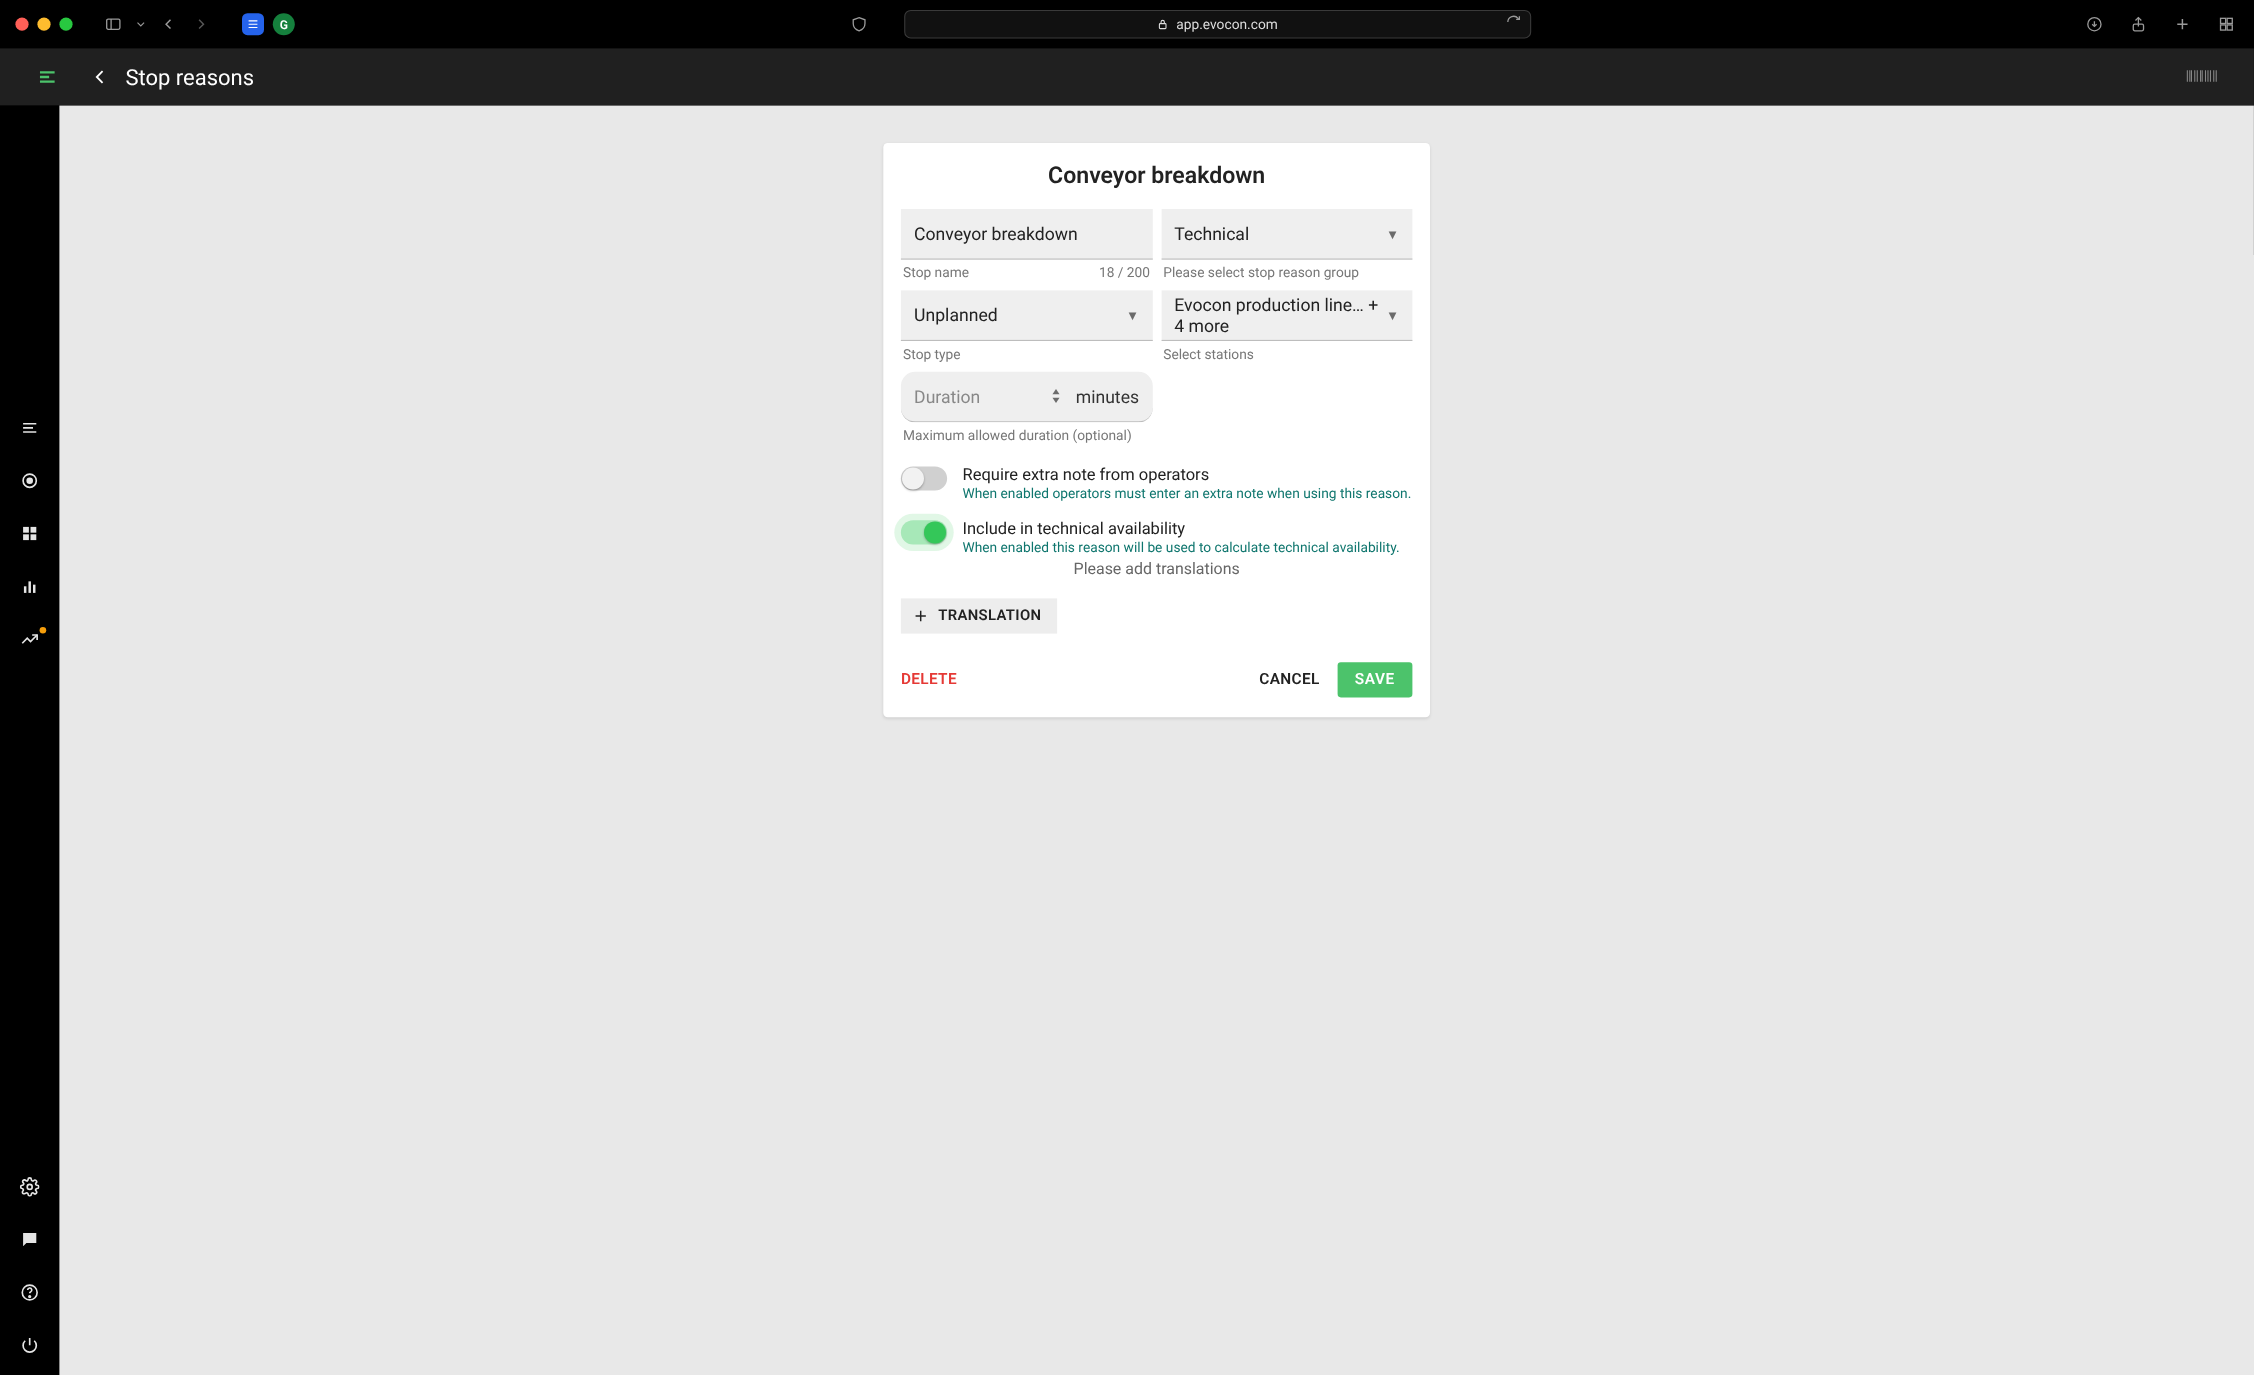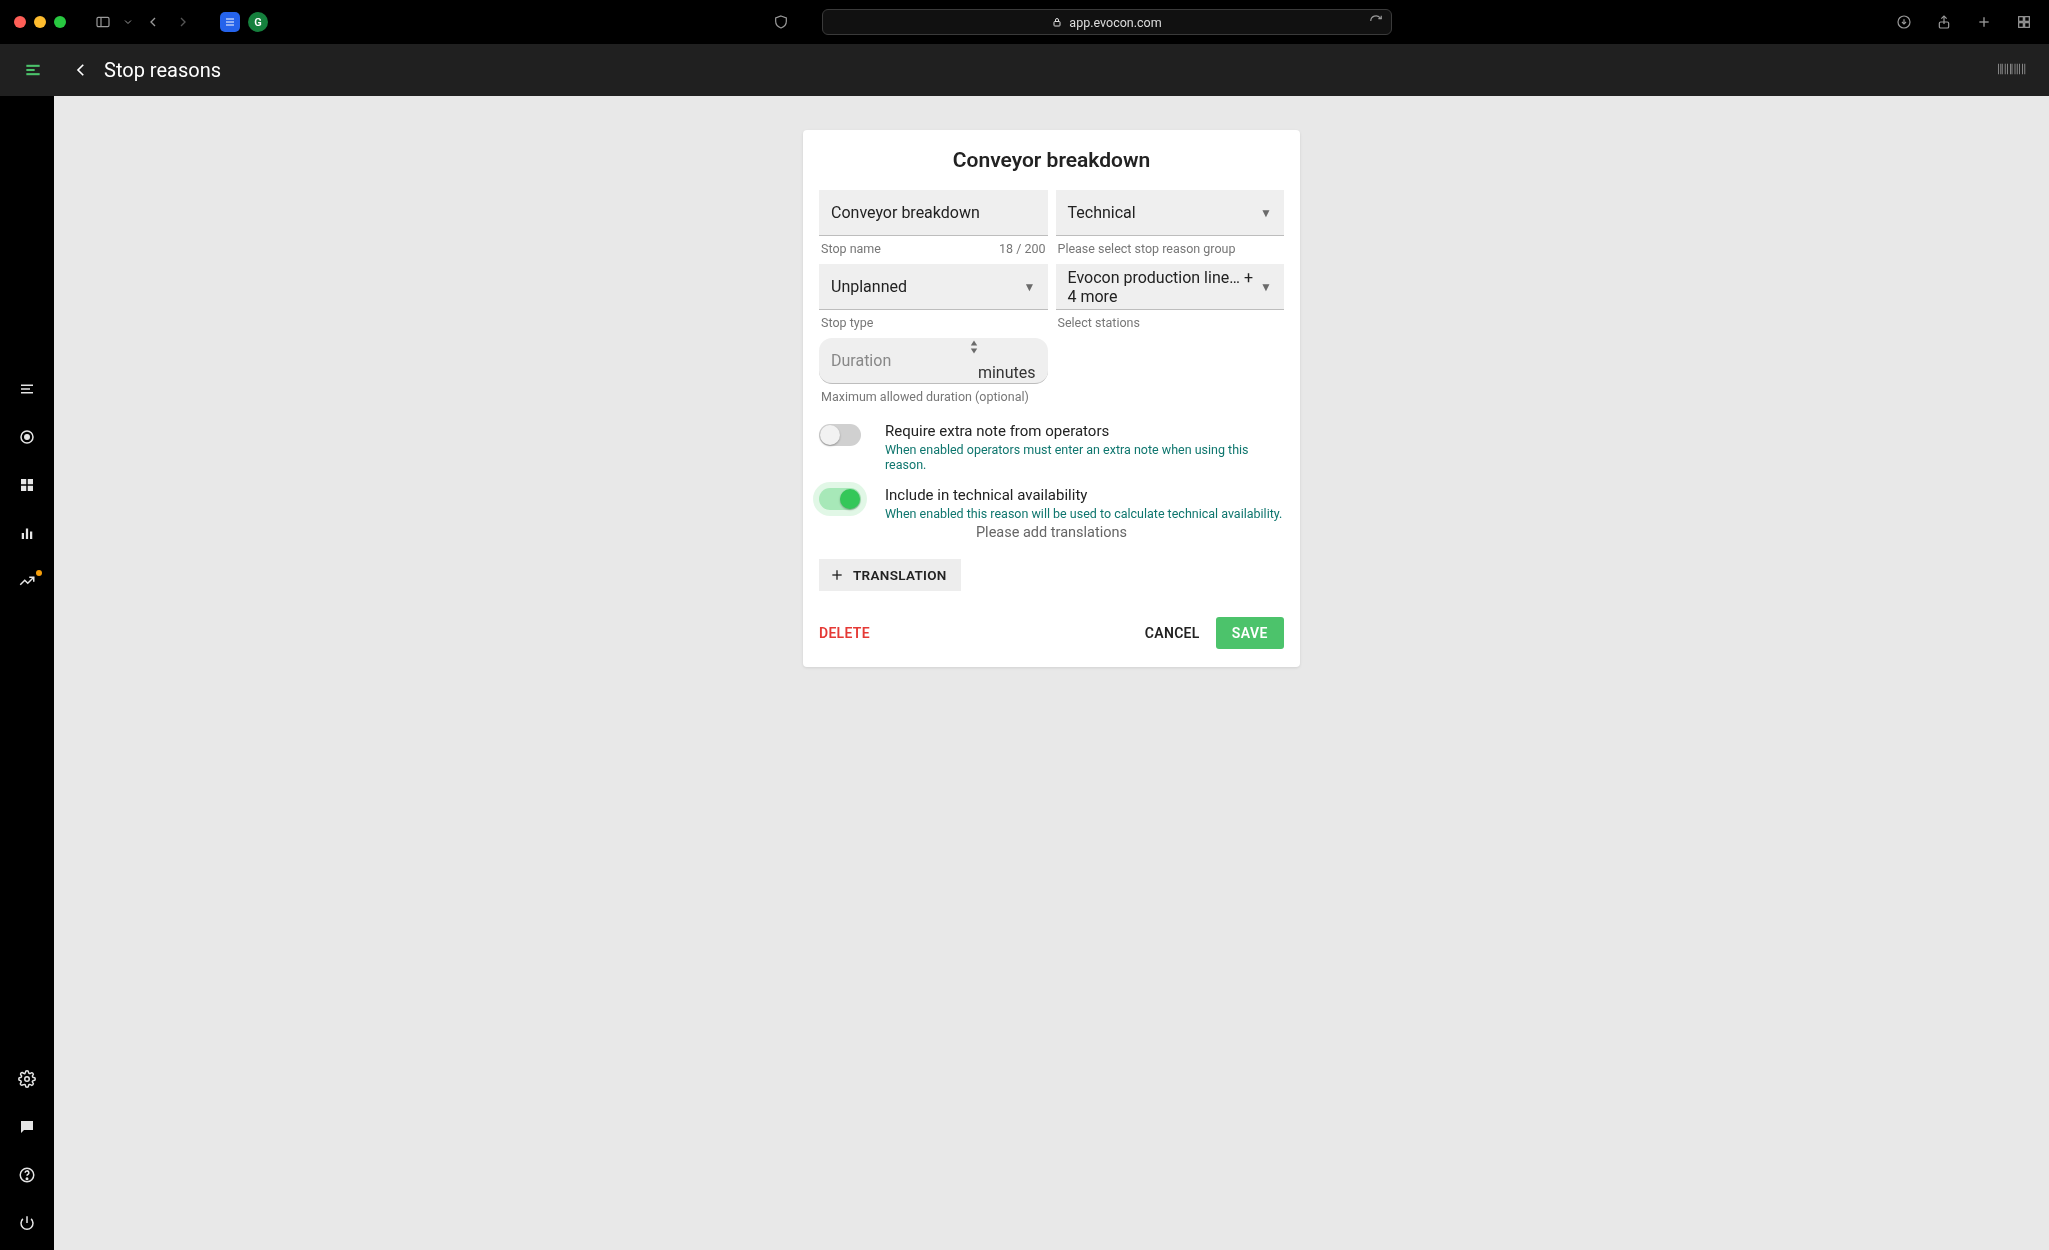--- a/index.html
+++ b/index.html
@@ -43,21 +43,21 @@
   .ext-blue { background:#2563eb; color:#fff; }
   .ext-green { background:#15803d; color:#fff; border-radius:50%; }
 
   
   .app-header {
     height: 52px;
     background: #202020;
     display:flex;
     align-items:center;
     color:#fff;
-    padding: 0 22px;
+    padding: 0 32px;
   }
   .menu-brand {
     width:22px;height:22px;display:flex;align-items:center;justify-content:center;margin-right:24px;
   }
   .back-chevron { width:26px;height:26px;display:flex;align-items:center;justify-content:center;color:#fff;margin-right:10px; }
   .app-title { font-size:20px; font-weight:400; color:#fff; }
   .barcode { margin-left:auto; color:#888; }
 
   
   .app-body { display:flex; height: calc(100% - 44px - 52px); }
@@ -109,21 +109,21 @@
     justify-content:space-between;
   }
   .field-input.placeholder { color:#888;border-radius:13px; }
   .field-input .chev { color:#6b6b6b; font-size:12px; }
   .field-input .stepper { color:#6b6b6b; font-size:12px; letter-spacing:-2px; }
   .field-input .unit { color:#333; font-size:16px; margin-left:8px; }
   .field-hint { display:flex; justify-content:space-between; color:#777; font-size:12.5px; padding:5px 2px 0; }
   .full { grid-column: 1 / 2; }
 
   
-  .toggle-row { display:flex; gap:24px; margin-top:18px; align-items:flex-start; }
+  .toggle-row { display:flex; gap:14px; margin-top:18px; align-items:flex-start; }
   .toggle {
     width:42px;height:22px;border-radius:22px;position:relative;flex-shrink:0;margin-top:2px;
   }
   .toggle .knob{position:absolute;width:20px;height:20px;border-radius:50%;top:1px;background:#fff;box-shadow:0 1px 2px rgba(0,0,0,.3);}
   .toggle.off{background:#d0d0d0;} .toggle.off .knob{left:1px;background:#f2f2f2;}
   .toggle.on{background:#a7e8b8;} .toggle.on .knob{right:1px;background:#34c759;}
   .toggle.on.glow{box-shadow:0 0 0 6px rgba(52,199,89,.15);}
   .toggle-label{font-size:15px;color:#222;}
   .toggle-sub{font-size:12.5px;color:#0f766e;margin-top:2px;}
 
@@ -388,21 +388,21 @@
             <span class="chev">▼</span>
           </div>
           <div class="field-hint">
             <span>Select stations</span>
           </div>
         </div>
 
         <div class="field full">
           <div class="field-input placeholder">
             <span>Duration</span>
-            <span style="display:flex;align-items:flex-start;gap:6px;flex-direction:column;">
+            <span style="display:flex;align-items:flex-end;gap:6px;">
               <span class="stepper">
                 <svg viewBox="0 0 10 16" width="8" height="14" fill="#6b6b6b">
                     <polygon points="5,0 9,6 1,6"></polygon>
                     <polygon points="5,16 1,10 9,10"></polygon>
                   </svg>
               </span>
               <span class="unit">minutes</span>
             </span>
           </div>
           <div class="field-hint">

